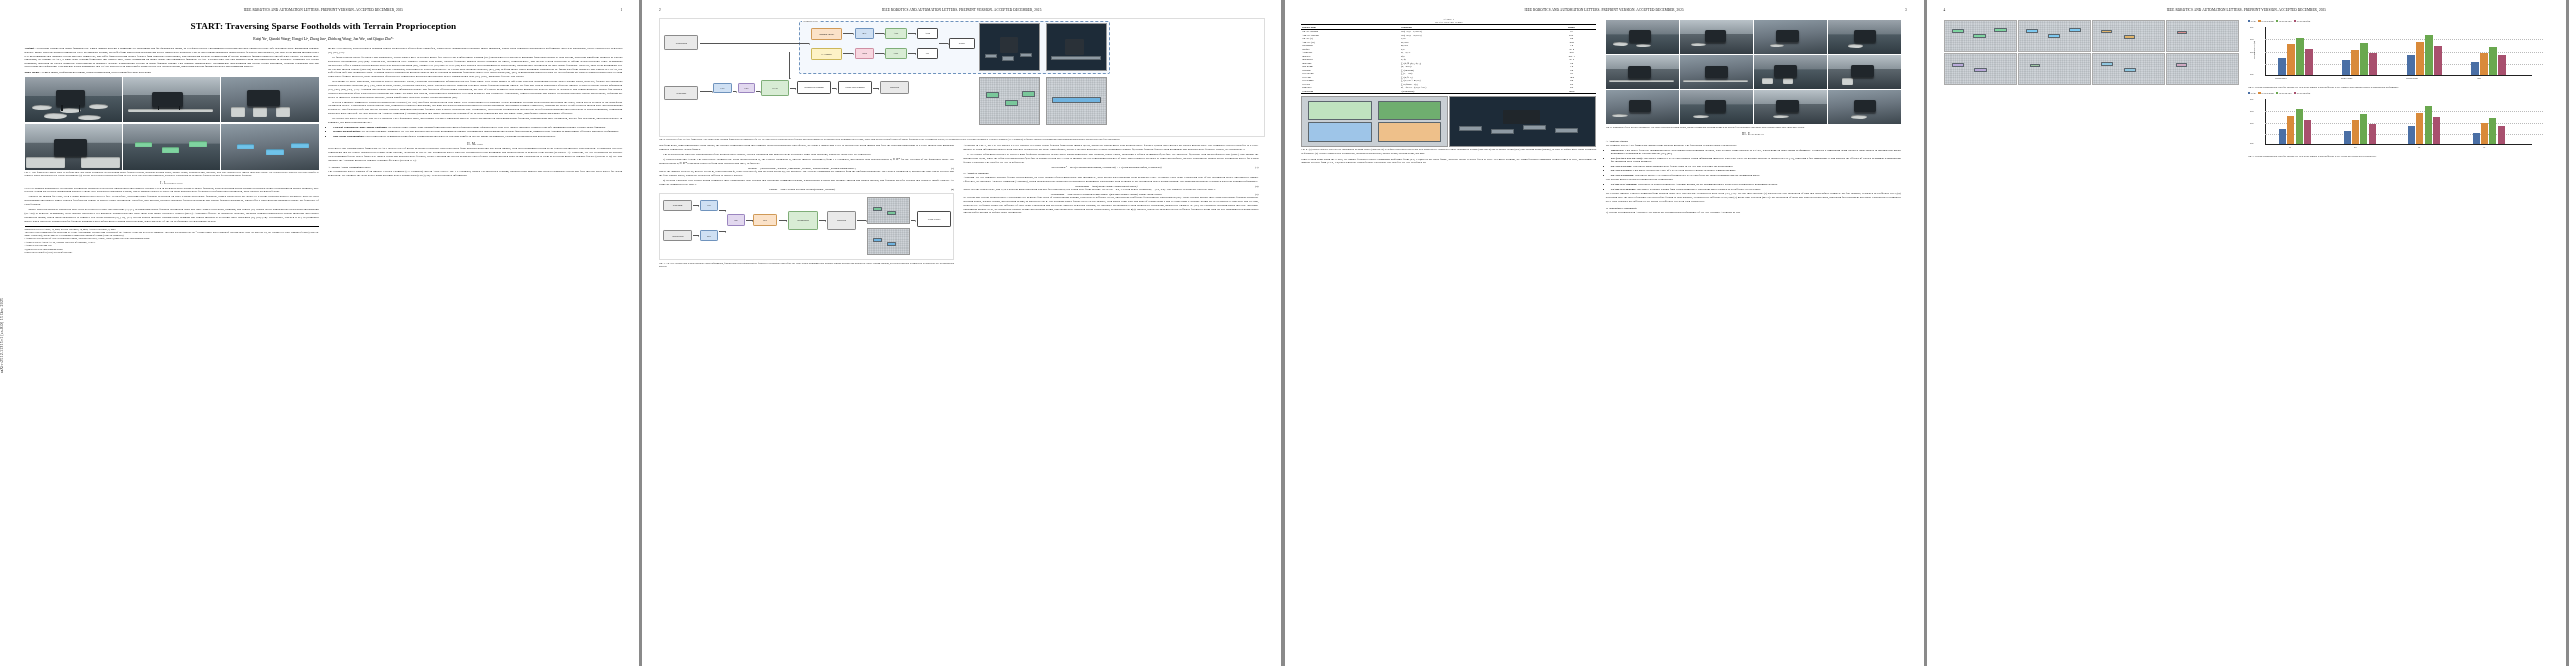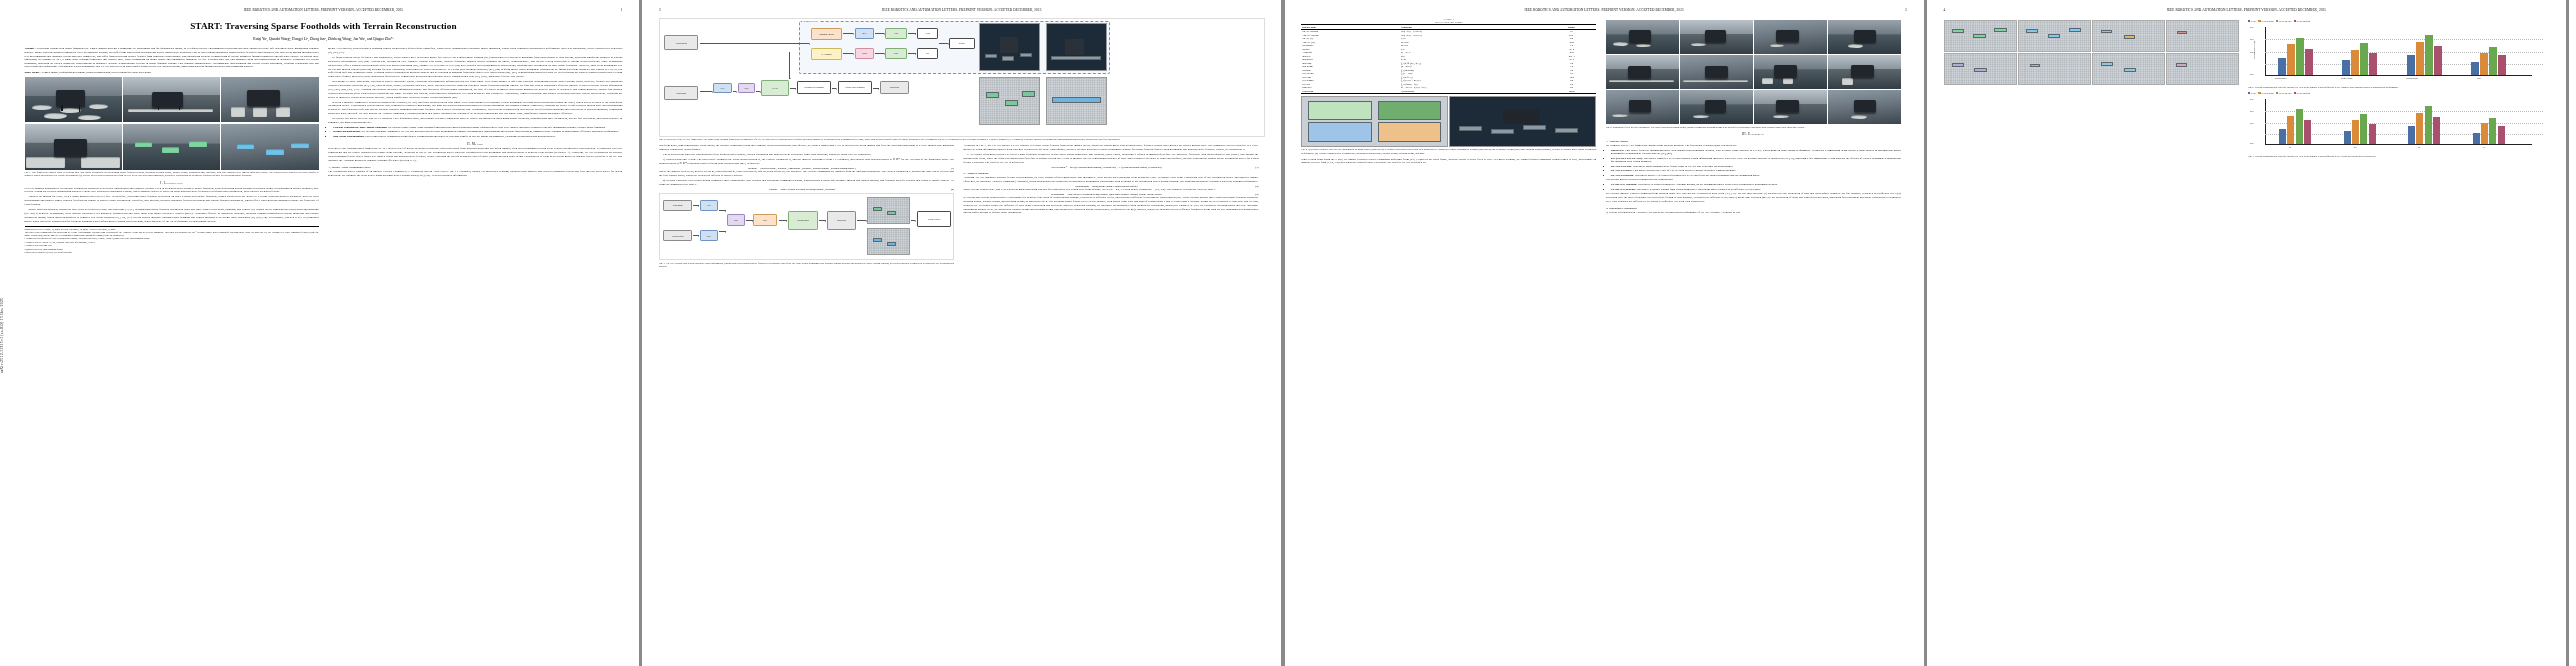--- a/index.html
+++ b/index.html
@@ -235,21 +235,21 @@
     <div class="arxiv">
       <span>arXiv:2512.11315v1  [cs.RO]  15 Dec 2025</span>
     </div>
     <div class="page-inner" style="padding-left:24.5px;">
       <div class="runhead">
         <div class="l"></div>
         <div class="c">IEEE ROBOTICS AND AUTOMATION LETTERS. PREPRINT VERSION. ACCEPTED DECEMBER, 2025</div>
         <div class="r">1</div>
       </div>
 
-      <h1 class="title">START: Traversing Sparse Footholds with Terrain Reconstruction</h1>
+      <h1 class="title">START: Traversing Sparse Footholds with Terrain Proprioception</h1>
       <div class="authors">Ruiqi Yu¹, Qianshi Wang², Hongyi Li³, Zheng Jun³, Zhicheng Wang¹, Jun Wu¹, and Qiuguo Zhu*¹</div>
 
       <div class="cols">
         <div class="col">
           <div class="abstract">
             <i><b>Abstract</b></i>—<span>Traversing terrains with sparse footholds like legged animals presents a promising yet challenging task for quadrupedal robots, as it requires precise environmental perception and agile control to secure safe placement while maintaining dynamic stability. Model-based hierarchical controllers excel in laboratory settings, but suffer from limited generalization and overly conservative behaviors. End-to-end learning approaches unlock greater flexibility and scalability, but raise all-or-nothing methods either rely on heightmaps that introduce terrain and scale complexity, and suffer from perception latency features from egocentric depth images, also introducing accurate reconstruction of critical geometric foothold primitives and inference latency. To address these limitations, we propose START, a single-stage learning framework that enables agile, stable locomotion on highly sparse and randomized footholds. START leverages only low-cost onboard vision and proprioception to accurately reconstruct key terrain heightmap, providing an explicit geometric representation to guarantee accurate reconstruction relevant to sparse foothold regions. This supports comprehensive environmental understanding and precise terrain assessment, reducing exploration cost and accelerating skill acquisition. Experimental results demonstrate that START achieves zero-shot transfer across diverse real-world scenarios, showcasing superior foothold accuracy and locomotion stability.</span>
           </div>
           <div class="abstract" style="margin-top:1.7px;">
             <i><b>Index Terms</b></i>—<span>Legged robots, reinforcement learning, terrain reconstruction, deep learning for visual perception.</span>
           </div>

